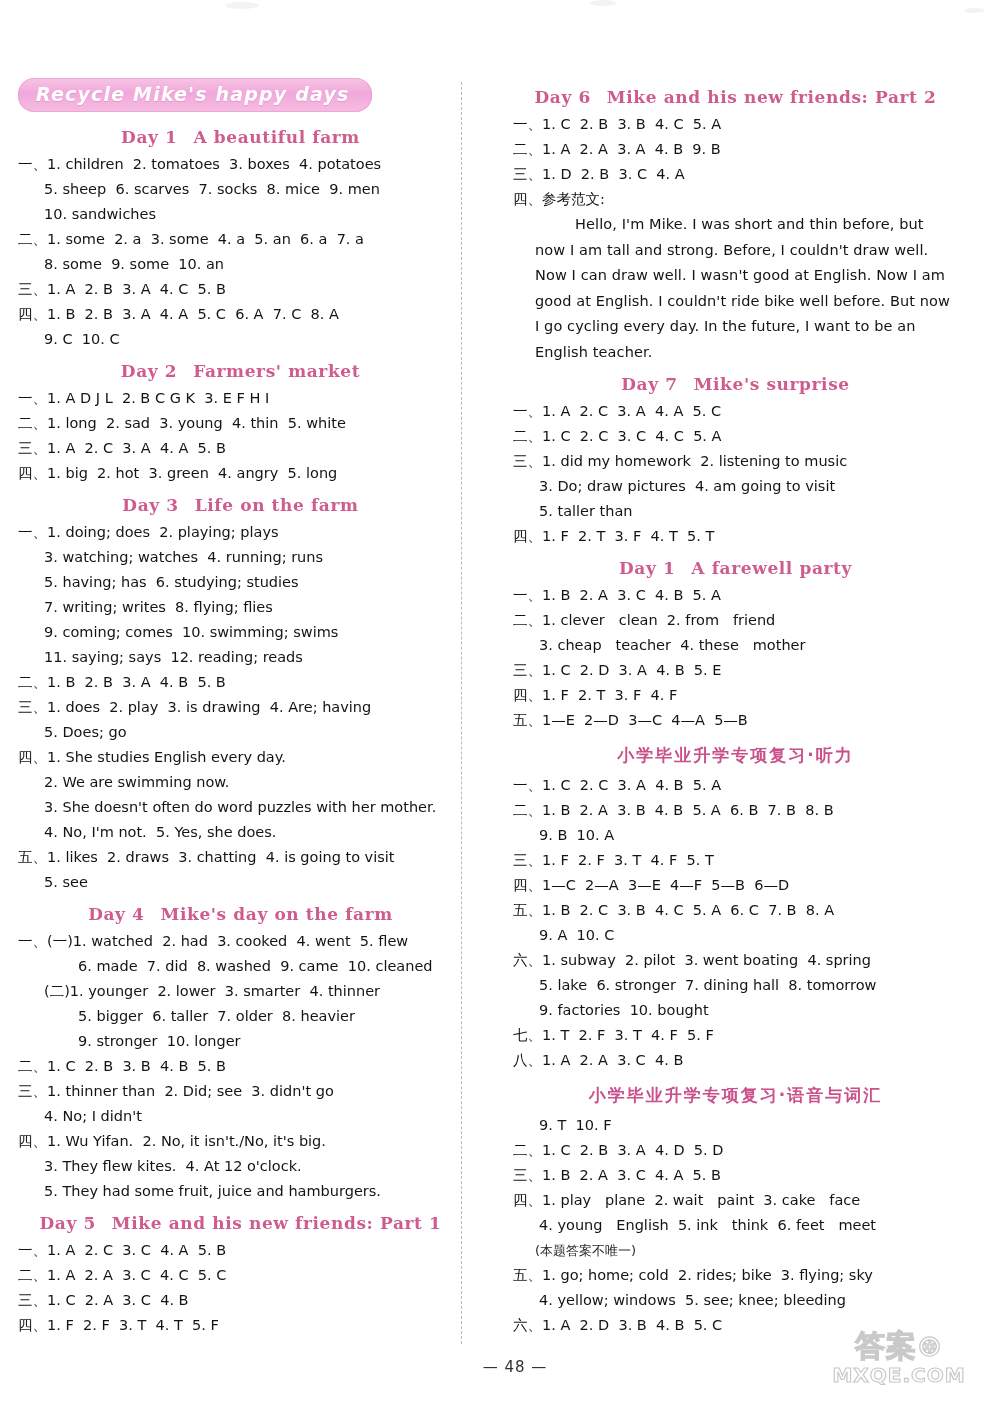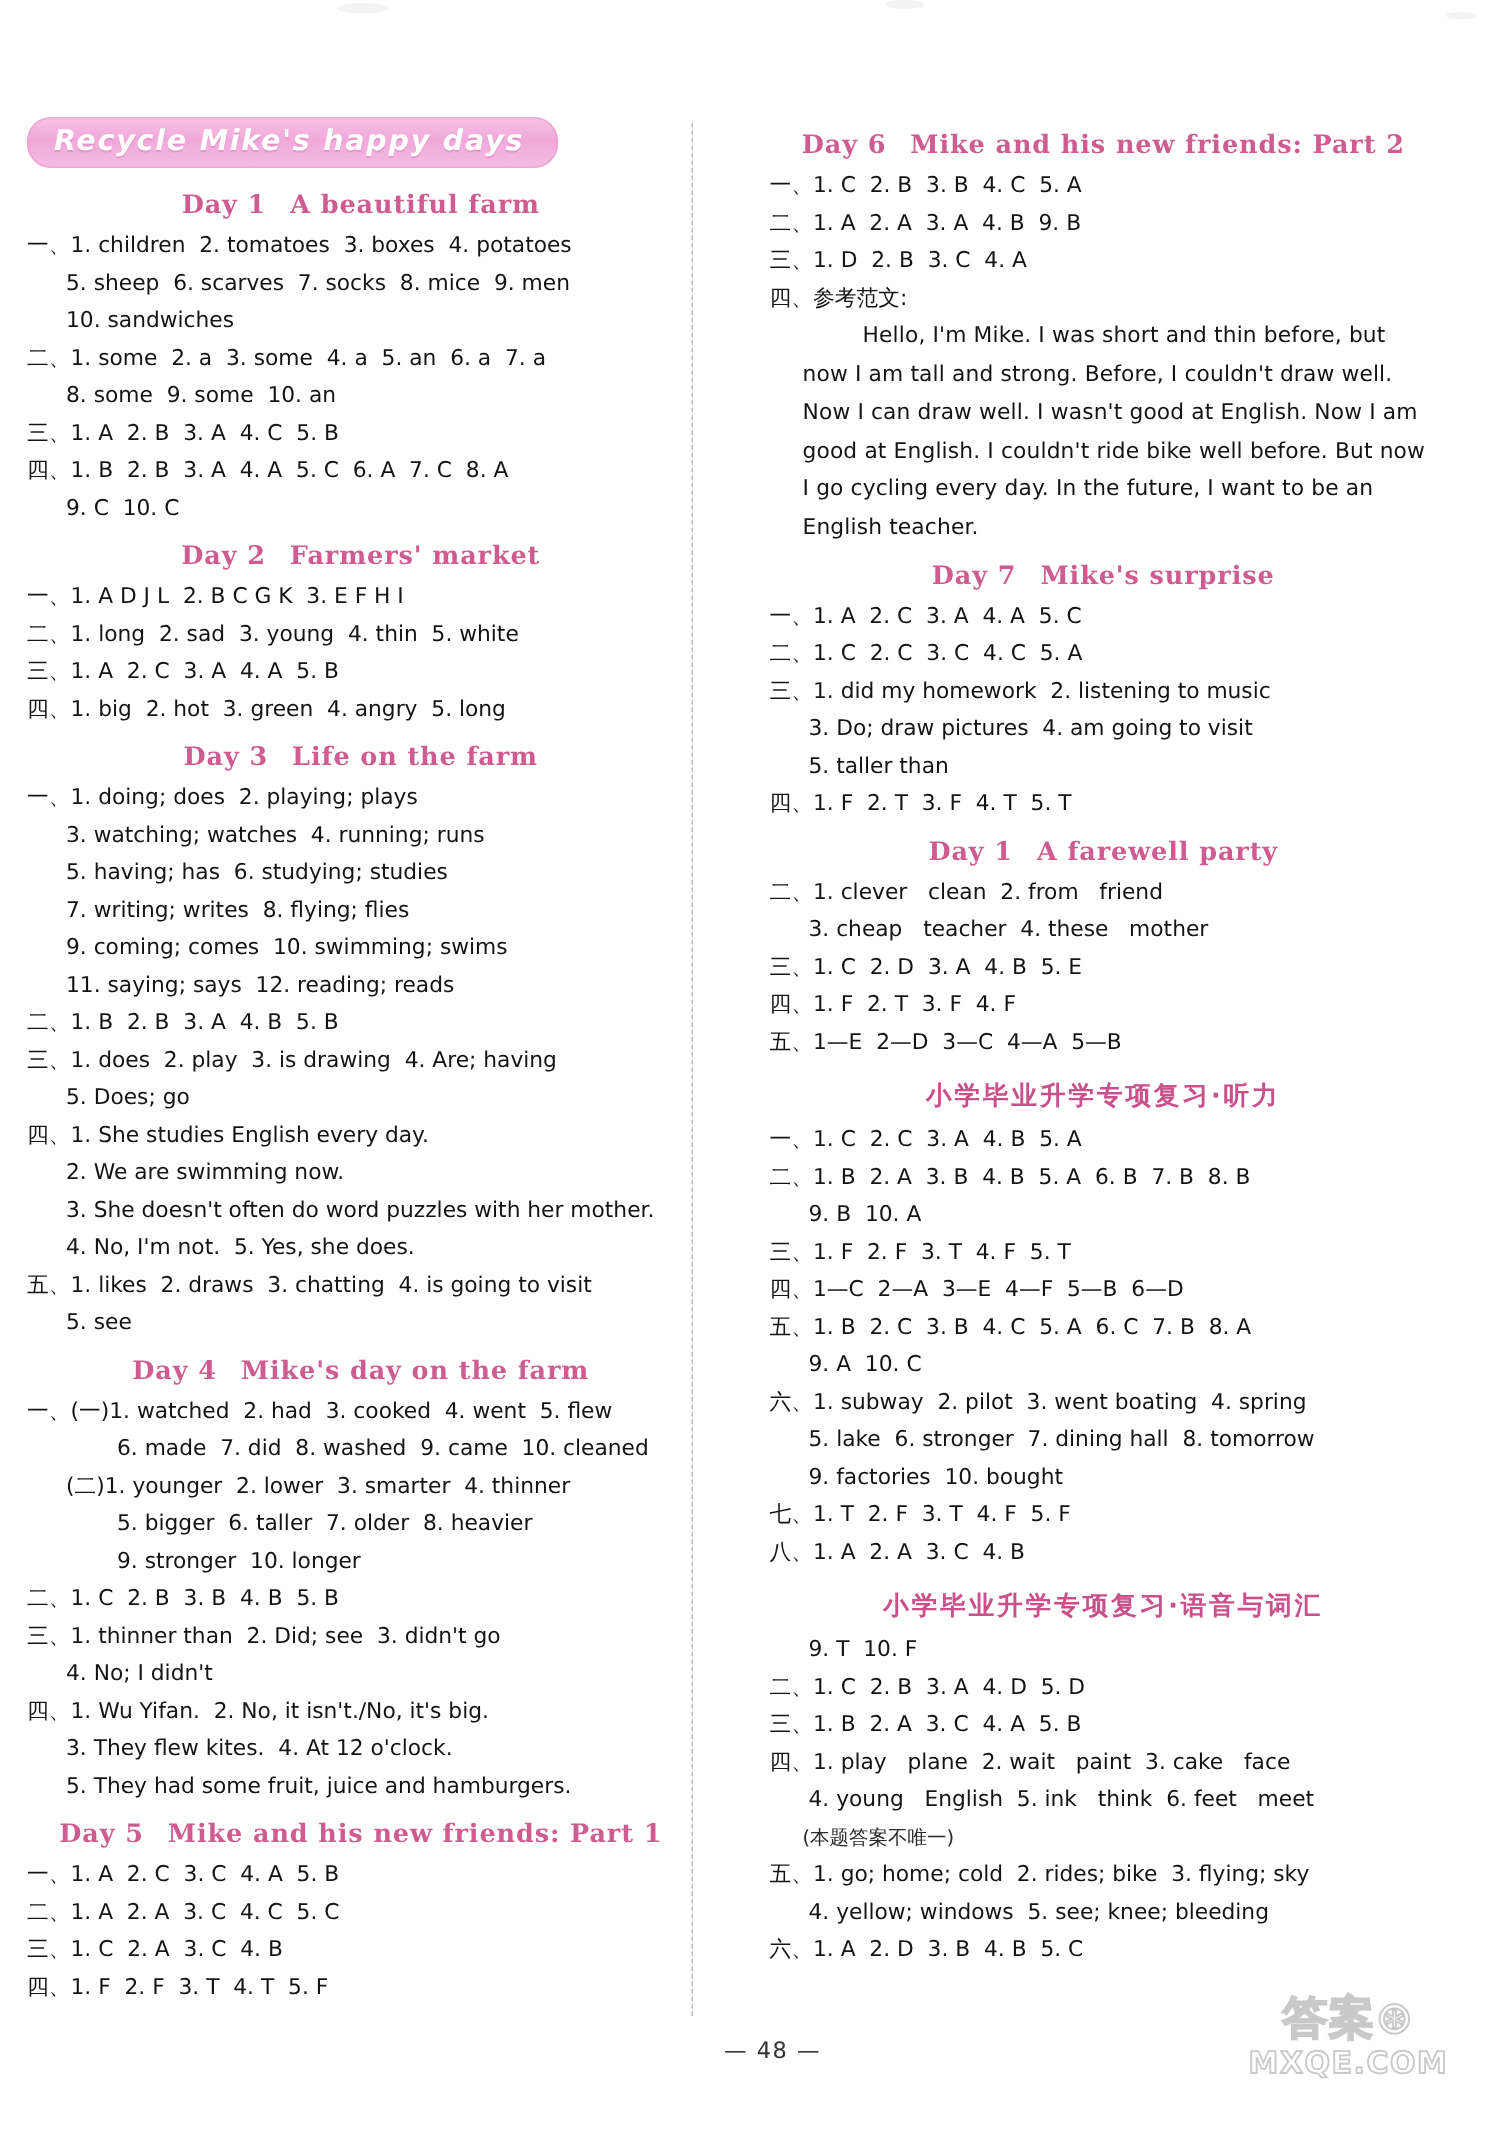--- a/index.html
+++ b/index.html
@@ -181,20 +181,21 @@
       <div class="ln">四、参考范文:</div>
       <div class="ln essay first">Hello, I'm Mike. I was short and thin before, but now I am tall and strong. Before, I couldn't draw well. Now I can draw well. I wasn't good at English. Now I am good at English. I couldn't ride bike well before. But now I go cycling every day. In the future, I want to be an English teacher.</div>
       <div class="day-head"><span class="num">Day 7</span><span>Mike's surprise</span></div>
       <div class="ln">一、1. A  2. C  3. A  4. A  5. C</div>
       <div class="ln">二、1. C  2. C  3. C  4. C  5. A</div>
       <div class="ln">三、1. did my homework  2. listening to music</div>
       <div class="ln ind1">3. Do; draw pictures  4. am going to visit</div>
       <div class="ln ind1">5. taller than</div>
       <div class="ln">四、1. F  2. T  3. F  4. T  5. T</div>
       <div class="day-head"><span class="num">Day 1</span><span>A farewell party</span></div>
+      <div class="ln">一、1. B  2. A  3. C  4. B  5. A</div>
       <div class="ln">二、1. clever   clean  2. from   friend</div>
       <div class="ln ind1">3. cheap   teacher  4. these   mother</div>
       <div class="ln">三、1. C  2. D  3. A  4. B  5. E</div>
       <div class="ln">四、1. F  2. T  3. F  4. F</div>
       <div class="ln">五、1—E  2—D  3—C  4—A  5—B</div>
       <div class="cn-head">小学毕业升学专项复习·听力</div>
       <div class="ln">一、1. C  2. C  3. A  4. B  5. A</div>
       <div class="ln">二、1. B  2. A  3. B  4. B  5. A  6. B  7. B  8. B</div>
       <div class="ln ind1">9. B  10. A</div>
       <div class="ln">三、1. F  2. F  3. T  4. F  5. T</div>

